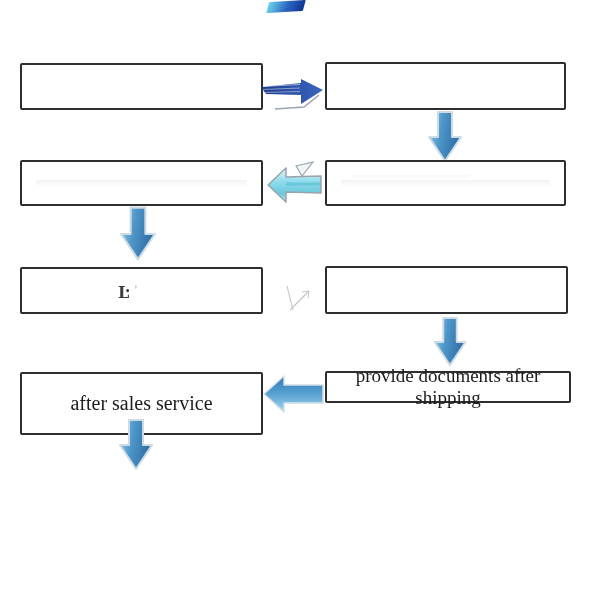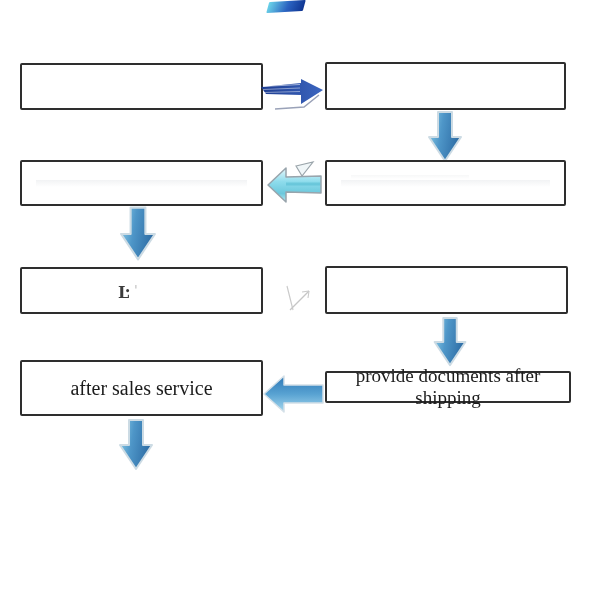--- a/index.html
+++ b/index.html
@@ -118,21 +118,21 @@
     <defs>
       <linearGradient id="gD3" x1="0" y1="0" x2="1" y2="0.25">
         <stop offset="0" stop-color="#8fd0ea"></stop>
           <stop offset="0.45" stop-color="#4e96c8"></stop>
           <stop offset="1" stop-color="#2f6ea6"></stop>
       </linearGradient>
     </defs>
     <polygon points="11,2 25,2 25,27 34,27 18,51 2,27 11,27" fill="url(#gD3)" stroke="#ccdbe4" stroke-width="2" stroke-linejoin="round"></polygon>
   </svg>
 
-  <div class="box" style="left:20px;top:360px;width:243px;height:56px;">
+  <div class="box" style="left:20px;top:372px;width:243px;height:63px;">
     <span class="label">after sales service</span>
   </div>
 
   <svg class="arr" style="left:262px;top:373px;" width="64" height="42" viewBox="0 0 64 42">
     <defs>
       <linearGradient id="gL" x1="0" y1="0" x2="0" y2="1">
         <stop offset="0" stop-color="#2e78b6"></stop>
           <stop offset="0.5" stop-color="#58a2d2"></stop>
           <stop offset="1" stop-color="#a6d8ee"></stop>
       </linearGradient>

